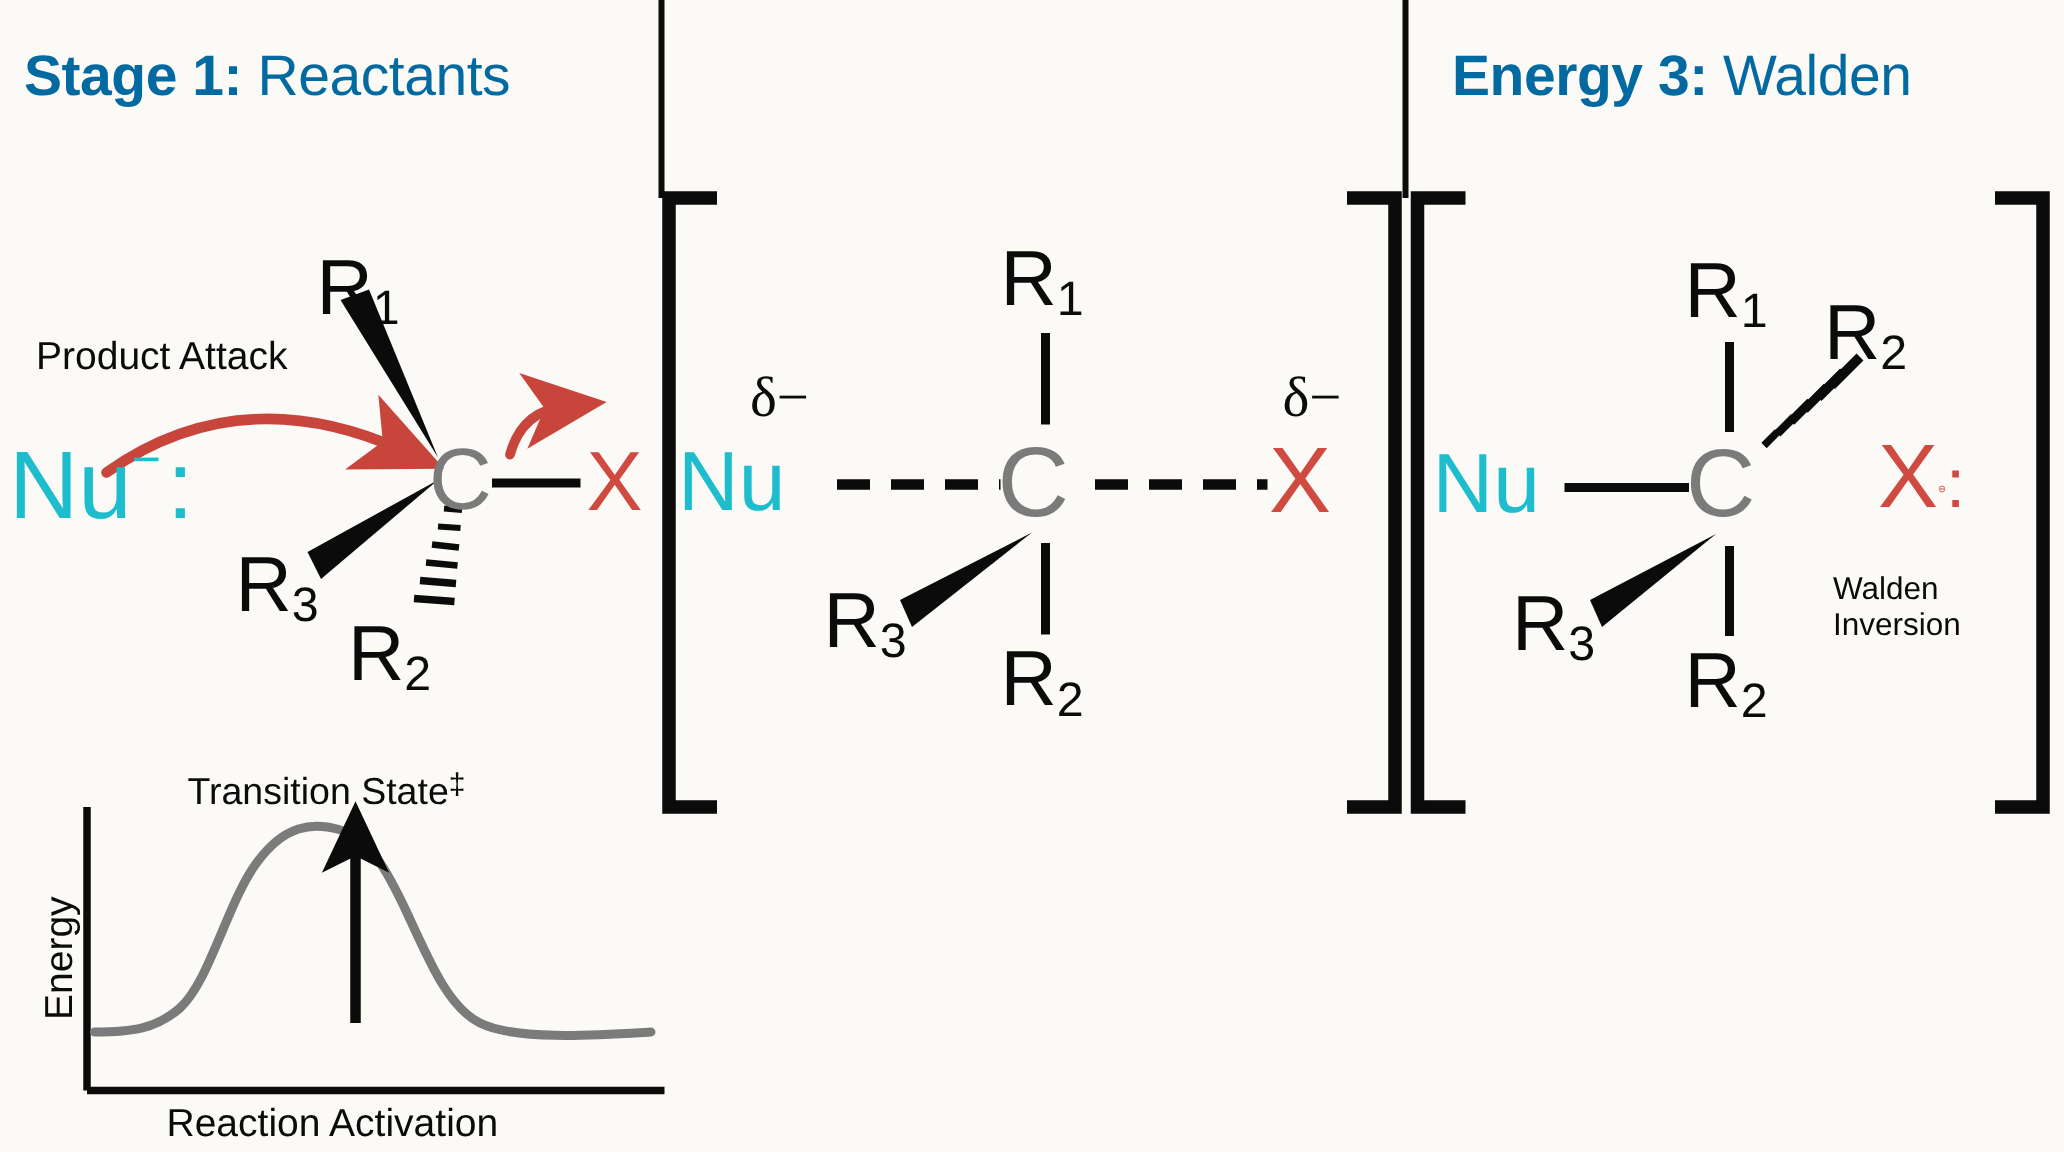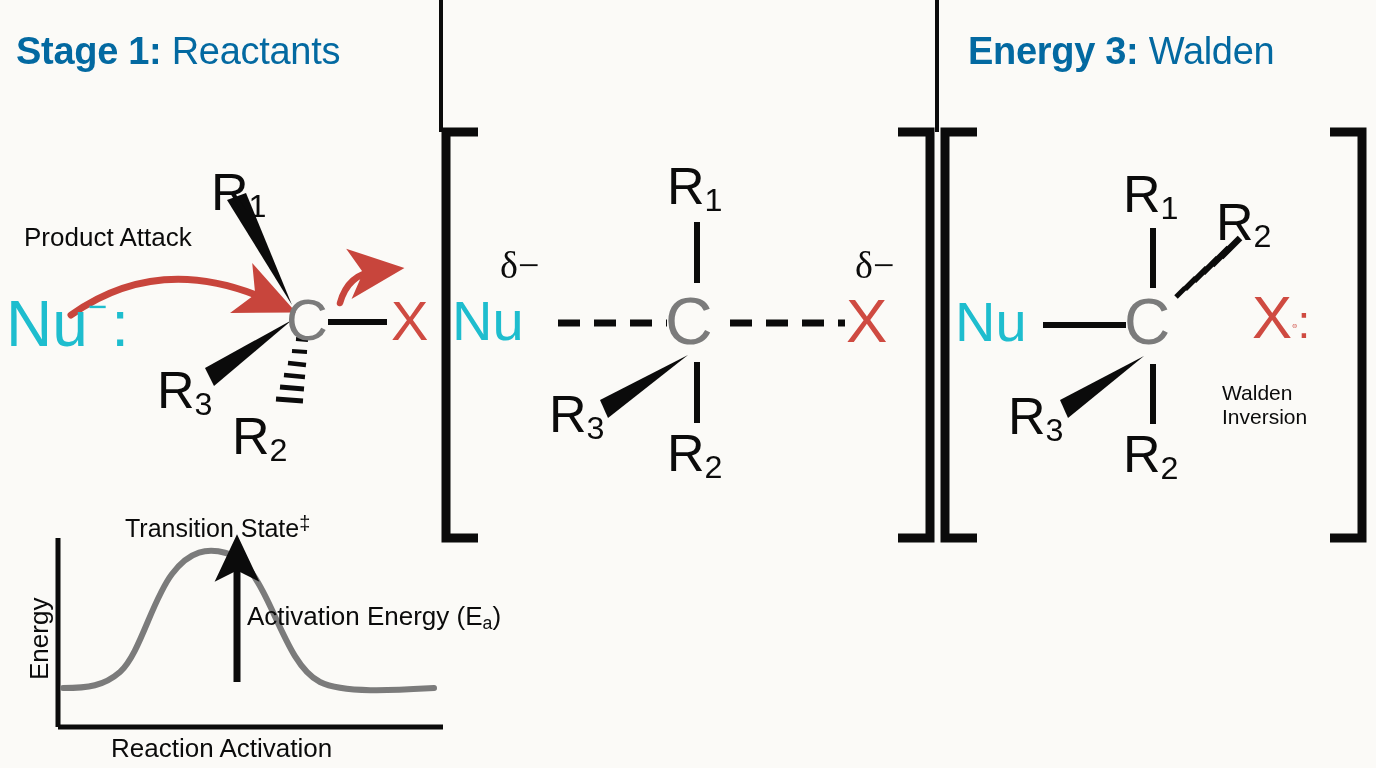--- a/index.html
+++ b/index.html
@@ -211,21 +211,18 @@
 
   <div class="walden" style="left:1222px;top:381px;">
     <div>Walden</div>
     <div>Inversion</div>
   </div>
 
   <div class="chartlbl" style="left:125px;top:512px;">
     <span>Transition State</span><sup>‡</sup>
   </div>
 
-  <div class="axislabel" style="left:247px;top:601px;">
-    <span>Activation Energy (E</span><sub>a</sub><span>)</span>
-  </div>
 
   <div class="axislabel vert" style="left:24px;top:680px;">Energy</div>
 
   <div class="axislabel" style="left:111px;top:733px;">Reaction Activation</div>
 
 </div>
 
 </body></html>

